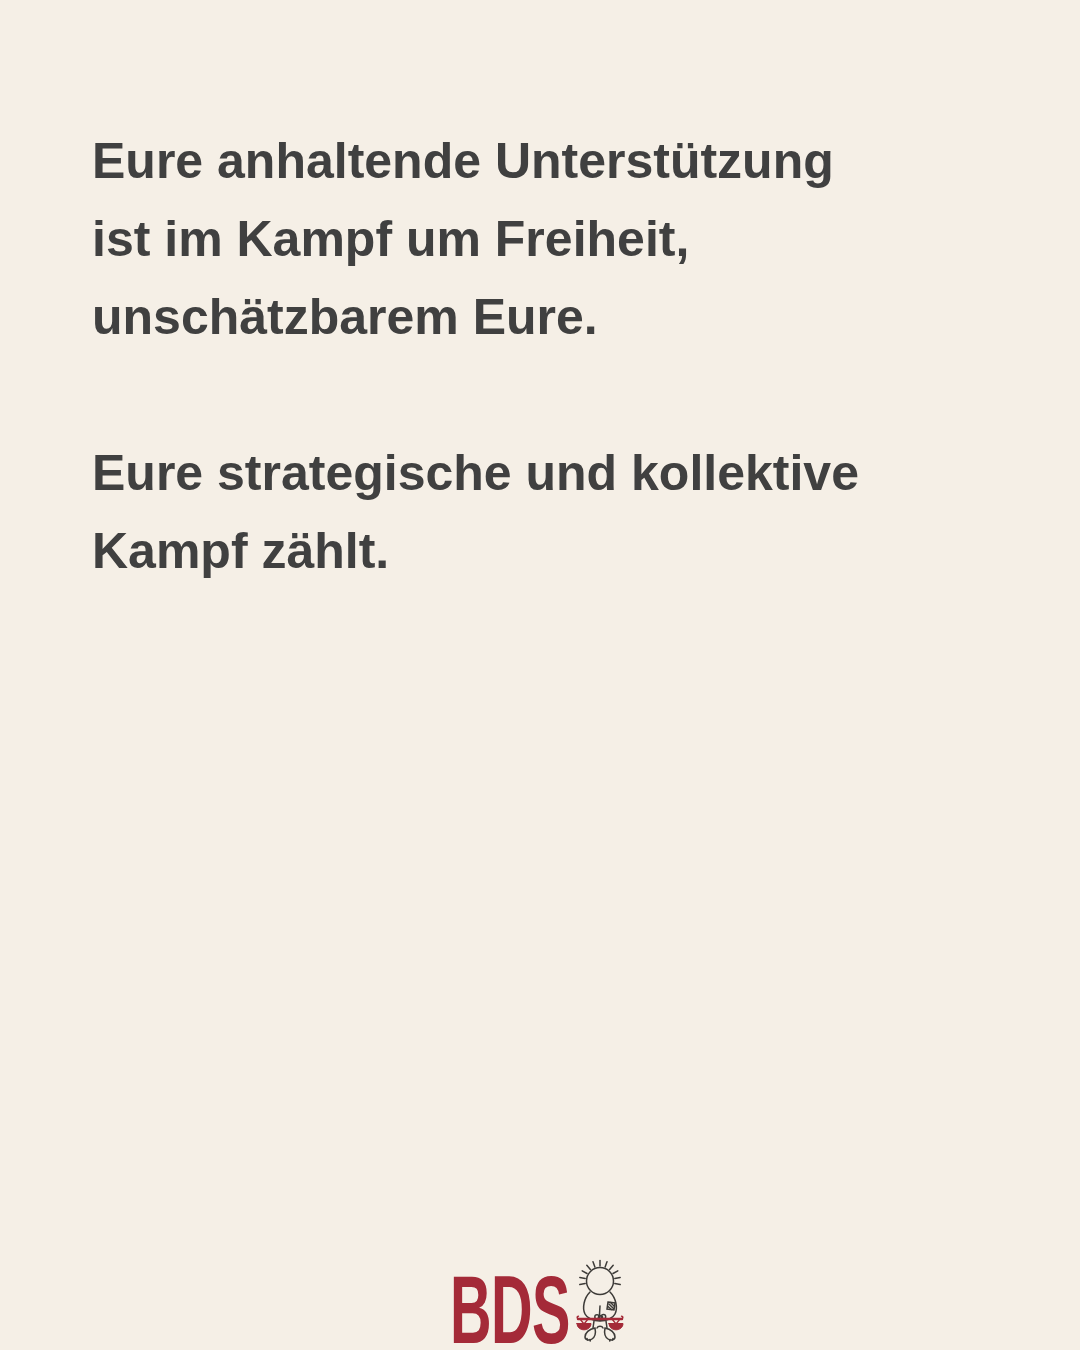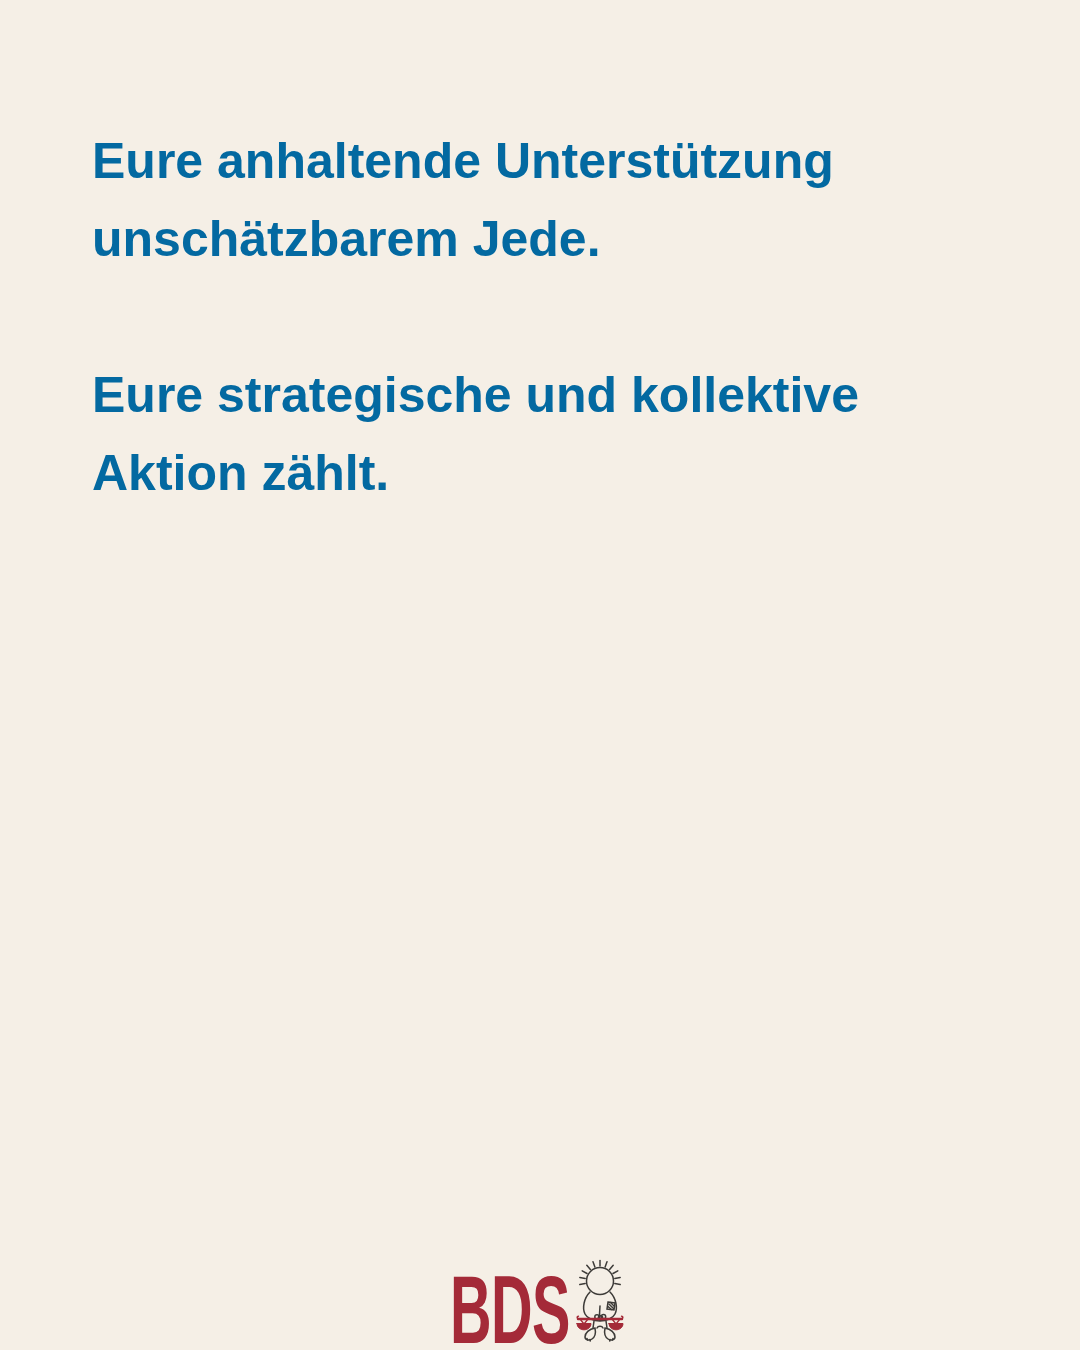--- a/index.html
+++ b/index.html
@@ -12,21 +12,21 @@
     position: relative;
     overflow: hidden;
     background: #f5efe6;
     font-family: "Liberation Sans", sans-serif;
   }
   .message {
     position: absolute;
     left: 92px;
     top: 122px;
     right: 60px;
-    color: #0369a1;
+    color: #404040;
     font-weight: 700;
     font-size: 50px;
     line-height: 78px;
     letter-spacing: 0px;
   }
   .para + .para {
     margin-top: 78px;
   }
   .line {
     white-space: nowrap;
@@ -62,25 +62,26 @@
     margin-left: 2px;
     margin-bottom: -2px;
   }
 </style>
 </head>
 <body>
 
 <div class="message">
   <div class="para">
     <div class="line">Eure anhaltende Unterstützung</div>
-    <div class="line">unschätzbarem Jede.</div>
+    <div class="line">ist im Kampf um Freiheit,</div>
+    <div class="line">unschätzbarem Eure.</div>
   </div>
   <div class="para">
     <div class="line">Eure strategische und kollektive</div>
-    <div class="line">Aktion zählt.</div>
+    <div class="line">Kampf zählt.</div>
   </div>
 </div>
 
 <div class="logo-row">
   <div class="bds-wrap">
     <span class="bds-text">BDS</span>
   </div>
   <svg class="handala" viewBox="0 0 60 92" xmlns="http://www.w3.org/2000/svg">
     <g stroke="#3d3b38" stroke-width="1.5" fill="none" stroke-linecap="round">
 

